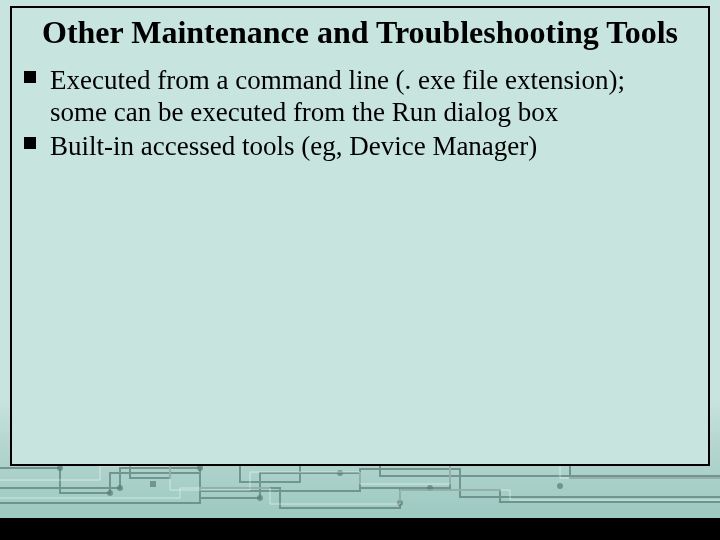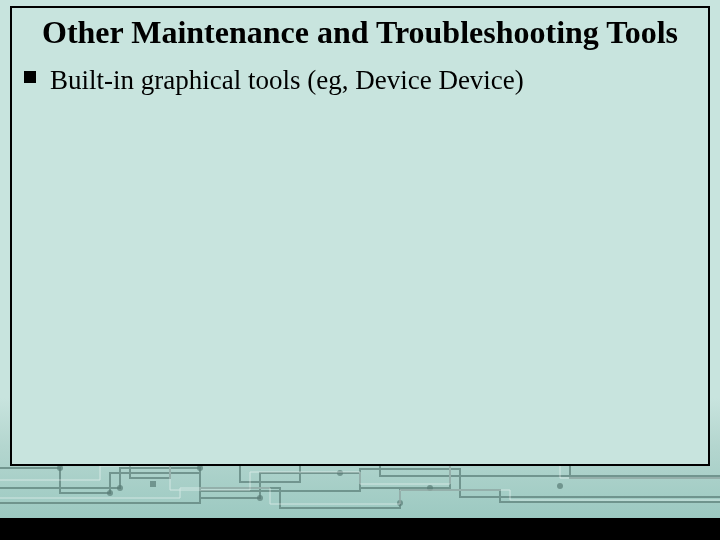--- a/index.html
+++ b/index.html
@@ -130,18 +130,21 @@
       <path d="M0 82 h100 v-14 h70 v24 h80 v-18 h110 v12 h90 v-24 h110 v18 h160"></path>
       <path d="M0 100 h180 v-10 h90 v16 h130 v-14 h110 v10 h210"></path>
     </g>
   </svg>
 
   <div class="content-frame">
     <div class="title">Other Maintenance and Troubleshooting Tools</div>
 
     <ul class="level1">
       <li>
-        <span>Built-in graphical tools (eg, Device Device)</span>
+        <span>Executed from a command line (. exe file extension); some can be executed from the Run dialog box</span>
+      </li>
+      <li>
+        <span>Built-in accessed tools (eg, Device Manager)</span>
       </li>
     </ul>
   </div>
 
 </div>
 
 </body></html>

